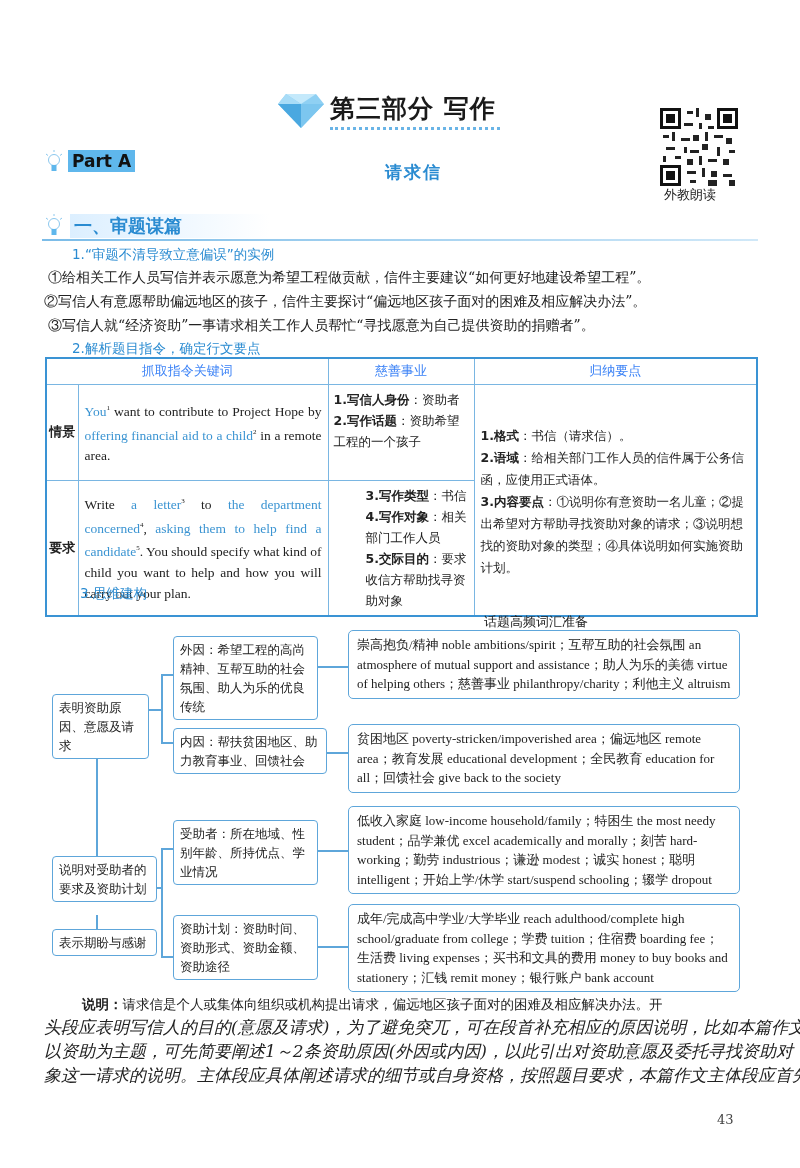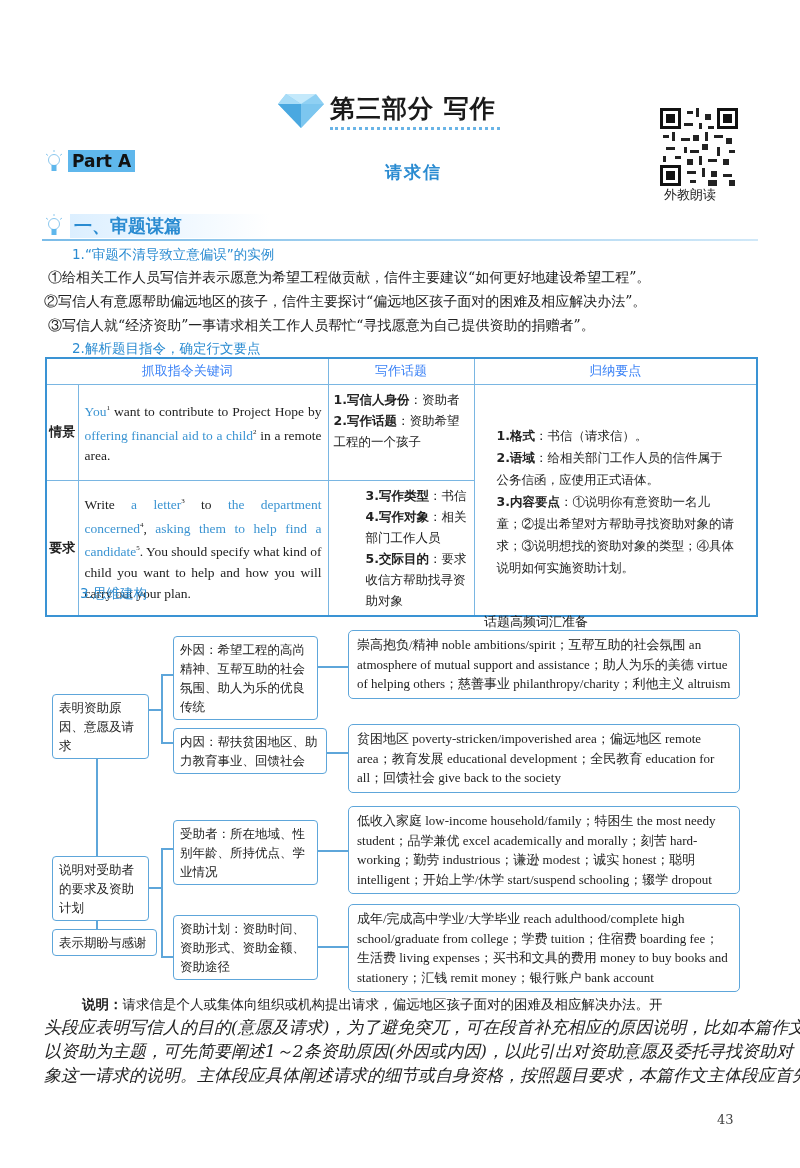--- a/index.html
+++ b/index.html
@@ -26,21 +26,21 @@
 
   
   table.info { position: absolute; left: 45px; top: 357px; width: 713px; border-collapse: collapse; border: 2px solid #3a93d4; font-size: 13px; }
   table.info td, table.info th { border: 1px solid #7ab6e2; vertical-align: middle; }
   table.info th { font-family: "DejaVu Sans", sans-serif; font-weight: normal; font-size: 13px; height: 26px; color: #3b82f6; }
   .rowhead { width: 32px; text-align: center; font-family: "DejaVu Sans", sans-serif; font-weight: bold; font-size: 13px; }
   .eng { width: 250px; padding: 4px 6px; font-family: "Liberation Serif", serif; font-size: 13.5px; line-height: 21px; text-align: justify; }
   .eng .hl { color: #3b94d2; }
   .eng sup { font-size: 7px; }
   .mid { width: 146px; padding: 4px 5px; font-size: 12.5px; line-height: 21px; }
-  .right { padding: 4px 22px; font-size: 12.5px; line-height: 22px; }
+  .right { padding: 4px 6px; font-size: 12.5px; line-height: 22px; }
   b.k { font-family: "DejaVu Sans", sans-serif; font-weight: bold; }
 
   
   .node { position: absolute; border: 1.5px solid #5ea6da; border-radius: 4px; background: #fff; font-size: 12.5px; line-height: 19px; padding: 3px 6px; color: #222; }
   .vocab { position: absolute; border: 1.5px solid #5ea6da; border-radius: 5px; background: #fff; font-family: "Liberation Serif", serif; font-size: 13px; line-height: 19.5px; padding: 4px 8px; color: #222; }
   .line-h { position: absolute; height: 1.5px; background: #5ea6da; }
   .line-v { position: absolute; width: 1.5px; background: #5ea6da; }
   .map-caption { left: 484px; top: 613px; font-family: "DejaVu Sans", sans-serif; font-size: 13px; }
 
   .note { left: 82px; top: 993px; width: 680px; font-size: 13.5px; line-height: 23px; }
@@ -136,21 +136,21 @@
 <div class="abs h2" style="left:72px;top:246px;text-align:center;">1.“审题不清导致立意偏误”的实例</div>
 <div class="abs para-line" style="left:48px;top:269px;">①给相关工作人员写信并表示愿意为希望工程做贡献，信件主要建议“如何更好地建设希望工程”。</div>
 <div class="abs para-line" style="left:44px;top:293px;">②写信人有意愿帮助偏远地区的孩子，信件主要探讨“偏远地区孩子面对的困难及相应解决办法”。</div>
 <div class="abs para-line" style="left:48px;top:317px;">③写信人就“经济资助”一事请求相关工作人员帮忙“寻找愿意为自己提供资助的捐赠者”。</div>
 <div class="abs h2" style="left:72px;top:340px;">2.解析题目指令，确定行文要点</div>
 
 <table class="info">
   <tbody>
       <tr>
     <th colspan="2">抓取指令关键词</th>
-    <th>写作话题</th>
+    <th>慈善事业</th>
     <th>归纳要点</th>
   </tr>
   <tr style="height:96px;">
     <td class="rowhead">情景</td>
     <td class="eng">
       <span class="hl">You</span><sup>1</sup><span> want to contribute to Project Hope by </span><span class="hl">offering financial aid to a child</span><sup>2</sup><span> in a remote area.</span>
     </td>
     <td class="mid" style="vertical-align:top;">
       <div><b class="k">1.写信人身份</b><span>：资助者</span></div>
       <div><b class="k">2.写作话题</b><span>：资助希望工程的一个孩子</span></div>
@@ -187,21 +187,21 @@
 <div class="line-h" style="left:148px;top:887px;width:14px;"></div>
 <div class="line-v" style="left:161px;top:848px;height:109px;"></div>
 <div class="line-h" style="left:161px;top:848px;width:12px;"></div>
 <div class="line-h" style="left:161px;top:956px;width:12px;"></div>
 <div class="line-h" style="left:318px;top:666px;width:30px;"></div>
 <div class="line-h" style="left:318px;top:752px;width:30px;"></div>
 <div class="line-h" style="left:318px;top:850px;width:30px;"></div>
 <div class="line-h" style="left:318px;top:946px;width:30px;"></div>
 
 <div class="node" style="left:52px;top:694px;width:97px;">表明资助原因、意愿及请求</div>
-<div class="node" style="left:52px;top:856px;width:97px;">说明对受助者的要求及资助计划</div>
+<div class="node" style="left:52px;top:856px;width:105px;">说明对受助者的要求及资助计划</div>
 <div class="node" style="left:52px;top:929px;width:105px;">表示期盼与感谢</div>
 
 <div class="node" style="left:173px;top:636px;width:145px;">外因：希望工程的高尚精神、互帮互助的社会氛围、助人为乐的优良传统</div>
 <div class="node" style="left:173px;top:728px;width:154px;">内因：帮扶贫困地区、助力教育事业、回馈社会</div>
 <div class="node" style="left:173px;top:820px;width:145px;">受助者：所在地域、性别年龄、所持优点、学业情况</div>
 <div class="node" style="left:173px;top:915px;width:145px;">资助计划：资助时间、资助形式、资助金额、资助途径</div>
 
 <div class="vocab" style="left:348px;top:630px;width:392px;">崇高抱负/精神 noble ambitions/spirit；互帮互助的社会氛围 an atmosphere of mutual support and assistance；助人为乐的美德 virtue of helping others；慈善事业 philanthropy/charity；利他主义 altruism</div>
 <div class="vocab" style="left:348px;top:724px;width:392px;">贫困地区 poverty-stricken/impoverished area；偏远地区 remote area；教育发展 educational development；全民教育 education for all；回馈社会 give back to the society</div>
 <div class="vocab" style="left:348px;top:806px;width:392px;">低收入家庭 low-income household/family；特困生 the most needy student；品学兼优 excel academically and morally；刻苦 hard-working；勤劳 industrious；谦逊 modest；诚实 honest；聪明 intelligent；开始上学/休学 start/suspend schooling；辍学 dropout</div>

